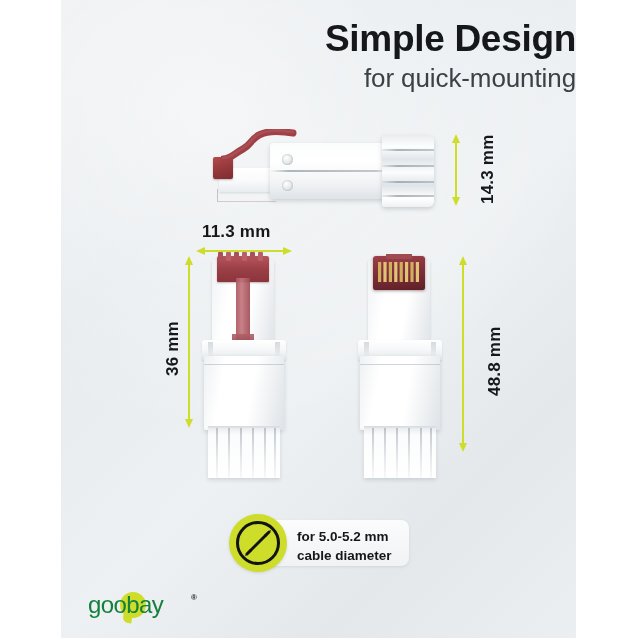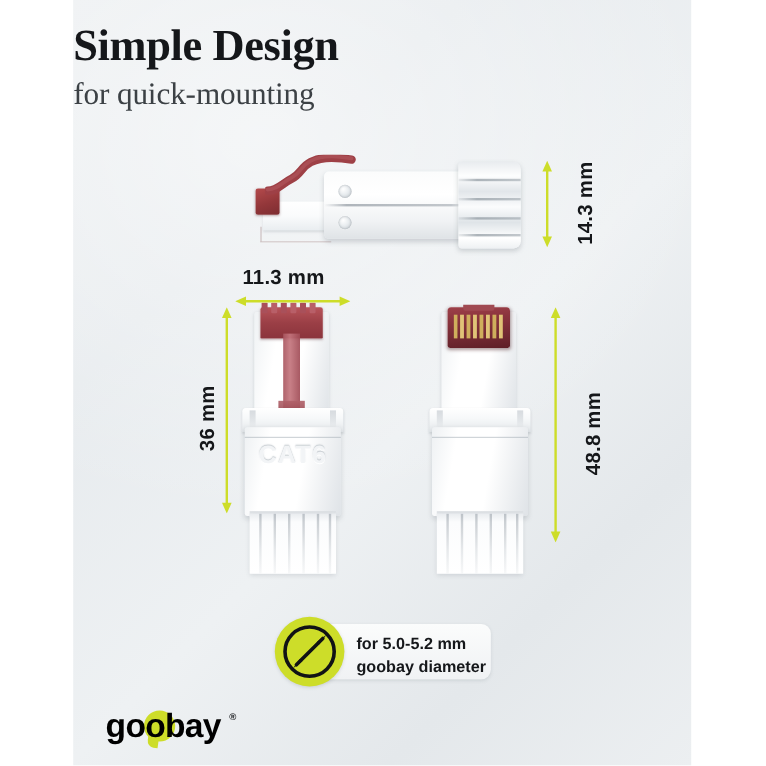--- a/index.html
+++ b/index.html
@@ -38,23 +38,22 @@
     background: radial-gradient(120% 80% at 30% 18%, rgba(255,255,255,.55) 0%, rgba(255,255,255,0) 62%);
     pointer-events: none;
   }
 
   
   .heading-block {
     position: absolute;
     left: 0;
     top: 18px;
     width: 515px;
-    text-align: left;
+    text-align: right;
     z-index: 6;
-    font-family: Liberation Serif, serif;
   }
   #title {
     font-size: 37px;
     font-weight: bold;
     color: #15171a;
     letter-spacing: -0.3px;
     line-height: 1.12;
   }
   #subtitle {
     margin-top: 4px;
@@ -287,22 +286,22 @@
     content: "";
     position: absolute;
     left: 3px; bottom: -5px;
     width: 9px; height: 10px;
     background: #cddd29;
     border-radius: 0 0 0 60%;
     transform: rotate(8deg);
   }
   #logo-text {
     position: absolute; left: 0; top: 0;
-    font-size: 28px; font-weight: bold;
-    color: #000000;
+    font-size: 24px; font-weight: normal;
+    color: #15803d;
     letter-spacing: -0.6px;
     line-height: 30px;
   }
   #logo-reg {
     position: absolute; left: 103px; top: 3px;
     font-size: 8px; font-weight: bold; color: #15171a;
   }
 </style>
 </head>
 <body>
@@ -372,21 +371,20 @@
     </svg>
     <div id="left-stem"></div>
     <div id="left-stem-foot"></div>
 
     <div class="c-shoulder">
       <div class="c-shoulder-slot" style="left:6px;"></div>
       <div class="c-shoulder-slot" style="left:73px;"></div>
     </div>
     <div class="c-body"></div>
     <div class="c-body-line"></div>
-    <div id="cat6-emboss">CAT6</div>
 
     <div class="c-boot-cap"></div>
     <div class="c-boot">
       <div class="boot-v-rib" style="left:8px;"></div>
       <div class="boot-v-rib" style="left:20px;"></div>
       <div class="boot-v-rib" style="left:32px;"></div>
       <div class="boot-v-rib" style="left:44px;"></div>
       <div class="boot-v-rib" style="left:56px;"></div>
       <div class="boot-v-rib" style="left:66px;"></div>
     </div>
@@ -448,21 +446,21 @@
     <div id="badge-pill"></div>
     <div id="badge-circle"></div>
     <div id="badge-ring"></div>
     <svg id="badge-arrow" viewBox="0 0 48 48">
       <line x1="13" y1="35" x2="35" y2="13" stroke="#111315" stroke-width="3" stroke-linecap="round"></line>
       <polygon points="10,38 18,32 16,30" fill="#111315"></polygon>
       <polygon points="38,10 30,16 32,18" fill="#111315"></polygon>
     </svg>
     <div id="badge-text">
       <div>for 5.0-5.2 mm</div>
-      <div>goobay diameter</div>
+      <div>cable diameter</div>
     </div>
   </div>
 
   <div id="logo">
     <div id="logo-blob"></div>
     <div id="logo-text">goobay</div>
     <div id="logo-reg">®</div>
   </div>
 
 </div>

